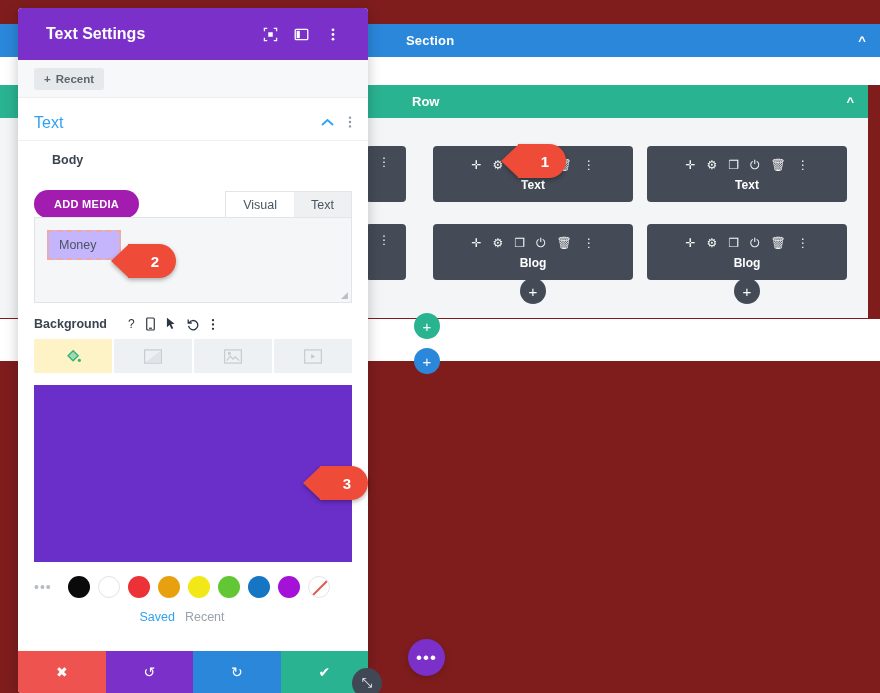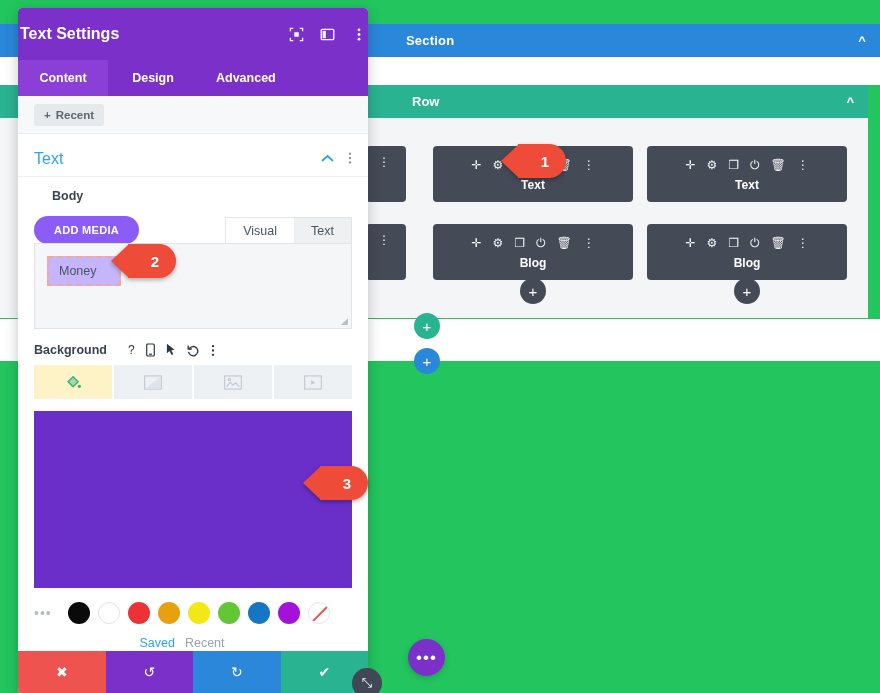--- a/index.html
+++ b/index.html
@@ -5,21 +5,21 @@
   * { box-sizing: border-box; margin: 0; padding: 0; }
   html, body {
     width: 880px; height: 693px;
     font-family: "Liberation Sans", sans-serif;
     overflow: hidden;
     background: #f4f6f8;
   }
   #root { position: relative; width: 880px; height: 693px; }
 
   
-  .canvas { position: absolute; inset: 0; background: #22c55e; padding-left: 45px; }
+  .canvas { position: absolute; inset: 0; background: #7f1d1d; padding-left: 45px; }
 
   .section-bar {
     position: absolute; left: 0; right: 0; top: 24px; height: 33px;
     background: #2b87da; color: #fff;
     display: flex; align-items: center; padding: 0 14px;
     font-size: 13px; font-weight: bold; letter-spacing: .2px;
   }
   .section-bar .lbl { margin-left: 392px; }
   .bar-chev { margin-left: auto; font-size: 13px; font-weight: bold; }
 
@@ -73,21 +73,21 @@
   }
 
   
   .panel {
     position: absolute; left: 18px; top: 8px; width: 350px; height: 685px;
     background: #fff; border-radius: 4px; box-shadow: 0 3px 14px rgba(0,0,0,.22);
     overflow: hidden; display: flex; flex-direction: column;
   }
   .panel-header {
     height: 52px; background: #7b30c9; color: #fff;
-    display: flex; align-items: center; padding: 0 2px; flex: 0 0 auto;
+    display: flex; align-items: center; padding: 0 28px; flex: 0 0 auto;
   }
   .panel-title { font-size: 16px; font-weight: bold; }
   .panel-header .hicons { margin-left: auto; display: flex; gap: 16px; align-items: center; }
   .hicon { width: 15px; height: 15px; display: inline-flex; align-items: center; justify-content: center; }
 
   .tabs { height: 36px; background: #7b30c9; display: flex; flex: 0 0 auto; }
   .tab {
     color: #fff; font-size: 12.5px; font-weight: bold;
     display: flex; align-items: center; justify-content: center;
     padding: 0 18px; min-width: 90px;
@@ -110,25 +110,25 @@
   .panel-body { flex: 1; overflow: hidden; background: #fff; }
 
   .group-head {
     display: flex; align-items: center; padding: 16px 16px 8px 16px;
     border-bottom: 1px solid #eef0f2;
   }
   .group-title { color: #2ea3f2; font-size: 16px; }
   .group-head .ghicons { margin-left: auto; display: flex; gap: 14px; color: #2ea3f2; font-size: 12px; align-items: center;}
 
   .field { padding: 12px 16px 0 16px; }
-  .field-label { font-size: 12.5px; font-weight: bold; color: #3a4450; margin-bottom: 13px; padding-left: 18px; }
+  .field-label { font-size: 12.5px; font-weight: bold; color: #3a4450; margin-bottom: 23px; padding-left: 18px; }
 
   .editor-toolbar { display: flex; align-items: center; }
   .addmedia {
-    background: #8b5cf6; color: #fff; font-size: 11px; font-weight: bold;
+    background: #a21caf; color: #fff; font-size: 11px; font-weight: bold;
     padding: 8px 20px; border-radius: 14px; letter-spacing: .3px;
   }
   .vt-tabs { margin-left: auto; display: flex; border: 1px solid #e2e5e8; border-bottom: 0;}
   .vt-tab { font-size: 12.5px; color: #4a5560; padding: 6px 17px; background: #fff; }
   .vt-tab.active { background: #eef0f2; }
 
   .editor-area {
     border: 1px solid #e2e5e8; background: #f4f6f7; height: 86px;
     position: relative; padding: 12px 12px; margin-top: -1px;
   }
@@ -310,25 +310,20 @@
         <span class="hicon">
           <svg width="4" height="15" viewBox="0 0 4 16" fill="#fff">
             <circle cx="2" cy="3" r="1.5"></circle>
               <circle cx="2" cy="8" r="1.5"></circle>
               <circle cx="2" cy="13" r="1.5"></circle>
           </svg>
         </span>
       </div>
     </div>
 
-    <div class="tabs">
-      <div class="tab active">Content</div>
-      <div class="tab">Design</div>
-      <div class="tab">Advanced</div>
-    </div>
 
     <div class="searchbar">
       <div class="filter-btn">
         <span>+</span>
         <span>Recent</span>
       </div>
     </div>
 
     <div class="panel-body">
 

